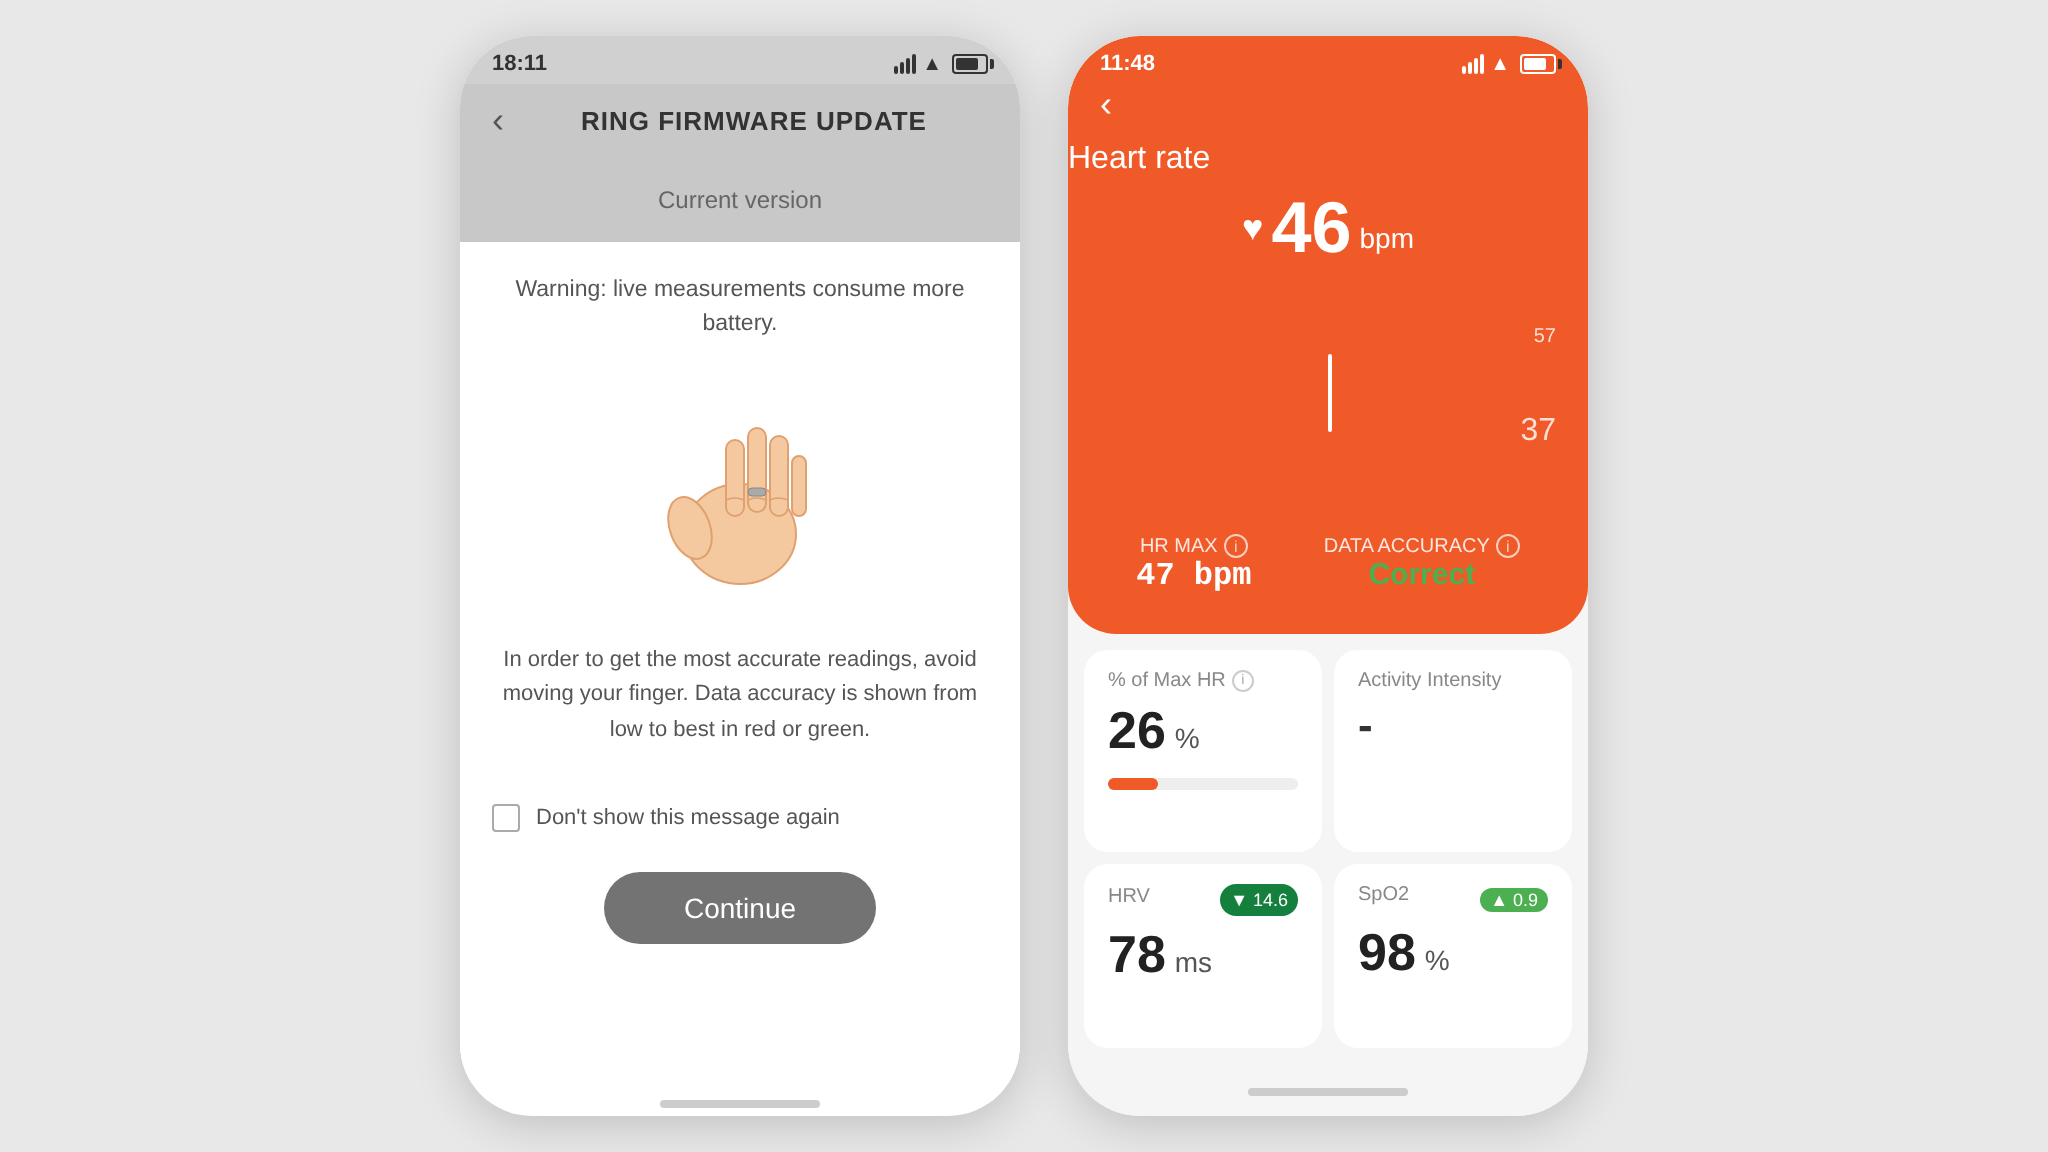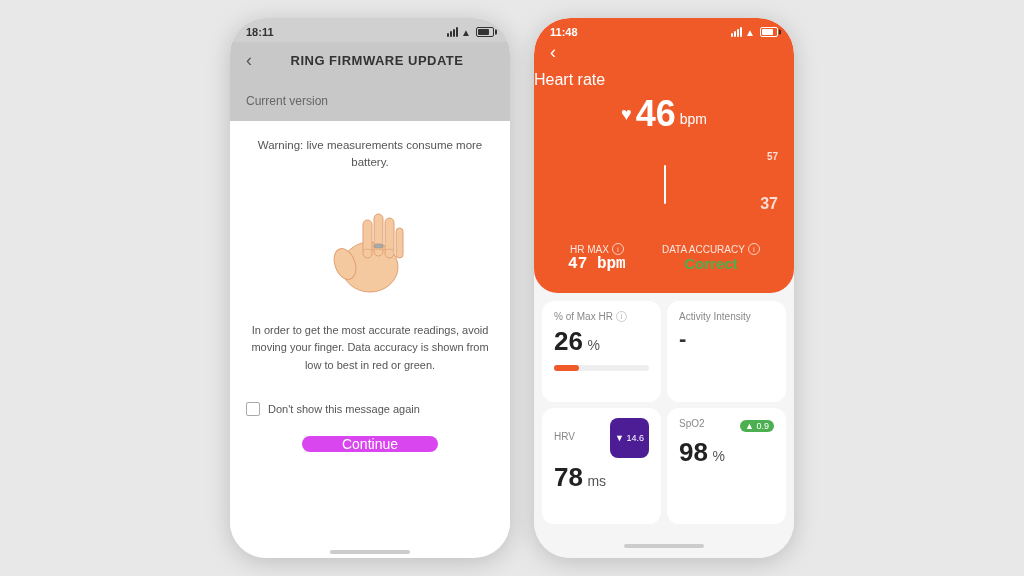--- a/index.html
+++ b/index.html
@@ -124,21 +124,21 @@
       font-size: 13px;
       font-weight: 600;
       letter-spacing: 0.5px;
       color: #333;
       text-align: center;
       flex: 1;
     }
     .current-version-area {
       background: #c8c8c8;
       padding: 8px 16px 12px;
-      text-align: left;
+      text-align: center;
     }
     .current-version-label {
       font-size: 12px;
       color: #666;
     }
 
     .white-card {
       background: white;
       flex: 1;
       border-radius: 16px 16px 0 0;
@@ -178,25 +178,25 @@
       height: 14px;
       border: 1.5px solid #aaa;
       border-radius: 2px;
       flex-shrink: 0;
     }
     .checkbox-label {
       font-size: 11px;
       color: #555;
     }
     .continue-btn {
-      background: #d946ef;
+      background: #737373;
       color: white;
       border: none;
       border-radius: 24px;
-      padding: 0 40px;
+      padding: 10px 40px;
       font-size: 14px;
       font-weight: 500;
       cursor: pointer;
       margin-top: 4px;
     }
     .home-indicator {
       width: 80px;
       height: 4px;
       background: #ccc;
       border-radius: 2px;
@@ -239,22 +239,21 @@
     }
     .bpm-unit {
       font-size: 14px;
       font-weight: 400;
       margin-top: 10px;
     }
 
     .chart-area {
       position: relative;
       height: 80px;
-      margin: 4px 16px;
-      font-weight: bold;
+      margin: 16px 16px;
     }
     .chart-line-container {
       position: relative;
       height: 70px;
       width: 100%;
     }
     .chart-label-57 {
       position: absolute;
       right: 0;
       top: 0;
@@ -378,24 +377,24 @@
       font-weight: 700;
       color: #333;
     }
     .hrv-label-row {
       display: flex;
       justify-content: space-between;
       align-items: center;
       margin-bottom: 4px;
     }
     .hrv-badge {
-      background: #4c1d95;
+      background: #15803d;
       color: white;
       font-size: 9px;
-      padding: 15px 5px;
+      padding: 3px 5px;
       border-radius: 8px;
       display: flex;
       align-items: center;
       gap: 2px;
     }
     .spo2-badge {
       background: #4caf50;
       color: white;
       font-size: 9px;
       padding: 1px 5px;

